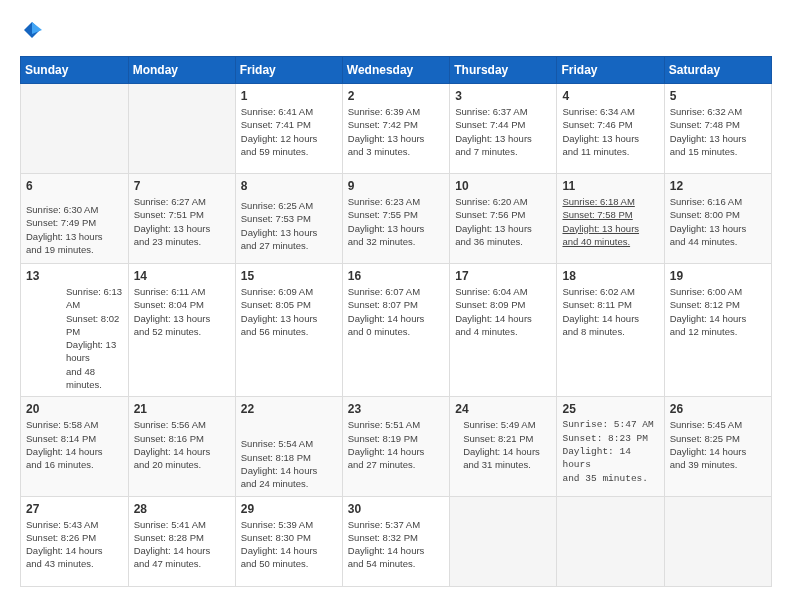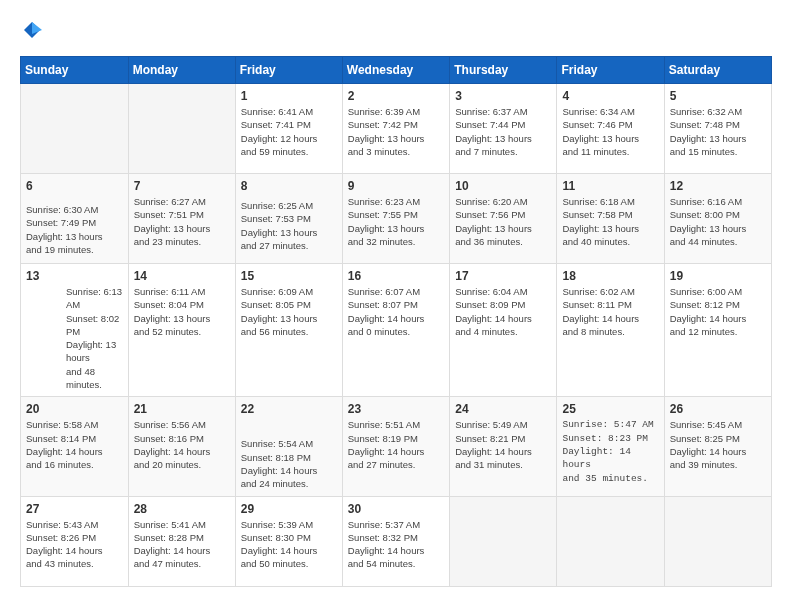--- a/index.html
+++ b/index.html
@@ -205,21 +205,21 @@
           </td>
           <td>
             <span class="day-num">10</span>
             <div class="day-info" style="white-space: pre-line;">Sunrise: 6:20 AM
 Sunset: 7:56 PM
 Daylight: 13 hours
 and 36 minutes.</div>
           </td>
           <td>
             <span class="day-num">11</span>
-            <div class="day-info" style="white-space: pre-line;">Sunrise: 6:18 AM
+            <div class="day-info" style="white-space: pre-line; text-decoration: underline;">Sunrise: 6:18 AM
 Sunset: 7:58 PM
 Daylight: 13 hours
 and 40 minutes.</div>
           </td>
           <td>
             <span class="day-num">12</span>
             <div class="day-info" style="white-space: pre-line;">Sunrise: 6:16 AM
 Sunset: 8:00 PM
 Daylight: 13 hours
 and 44 minutes.</div>
@@ -300,21 +300,21 @@
           </td>
           <td>
             <span class="day-num">23</span>
             <div class="day-info" style="white-space: pre-line;">Sunrise: 5:51 AM
 Sunset: 8:19 PM
 Daylight: 14 hours
 and 27 minutes.</div>
           </td>
           <td>
             <span class="day-num">24</span>
-            <div class="day-info" style="white-space: pre-line;">Sunrise: 5:49 AM
+            <div class="day-info" style="white-space: pre-line; margin-left: 8px;">Sunrise: 5:49 AM
 Sunset: 8:21 PM
 Daylight: 14 hours
 and 31 minutes.</div>
           </td>
           <td>
             <span class="day-num">25</span>
             <div class="day-info" style="white-space: pre-line; font-family: Liberation Mono, monospace;">Sunrise: 5:47 AM
 Sunset: 8:23 PM
 Daylight: 14 hours
 and 35 minutes.</div>

